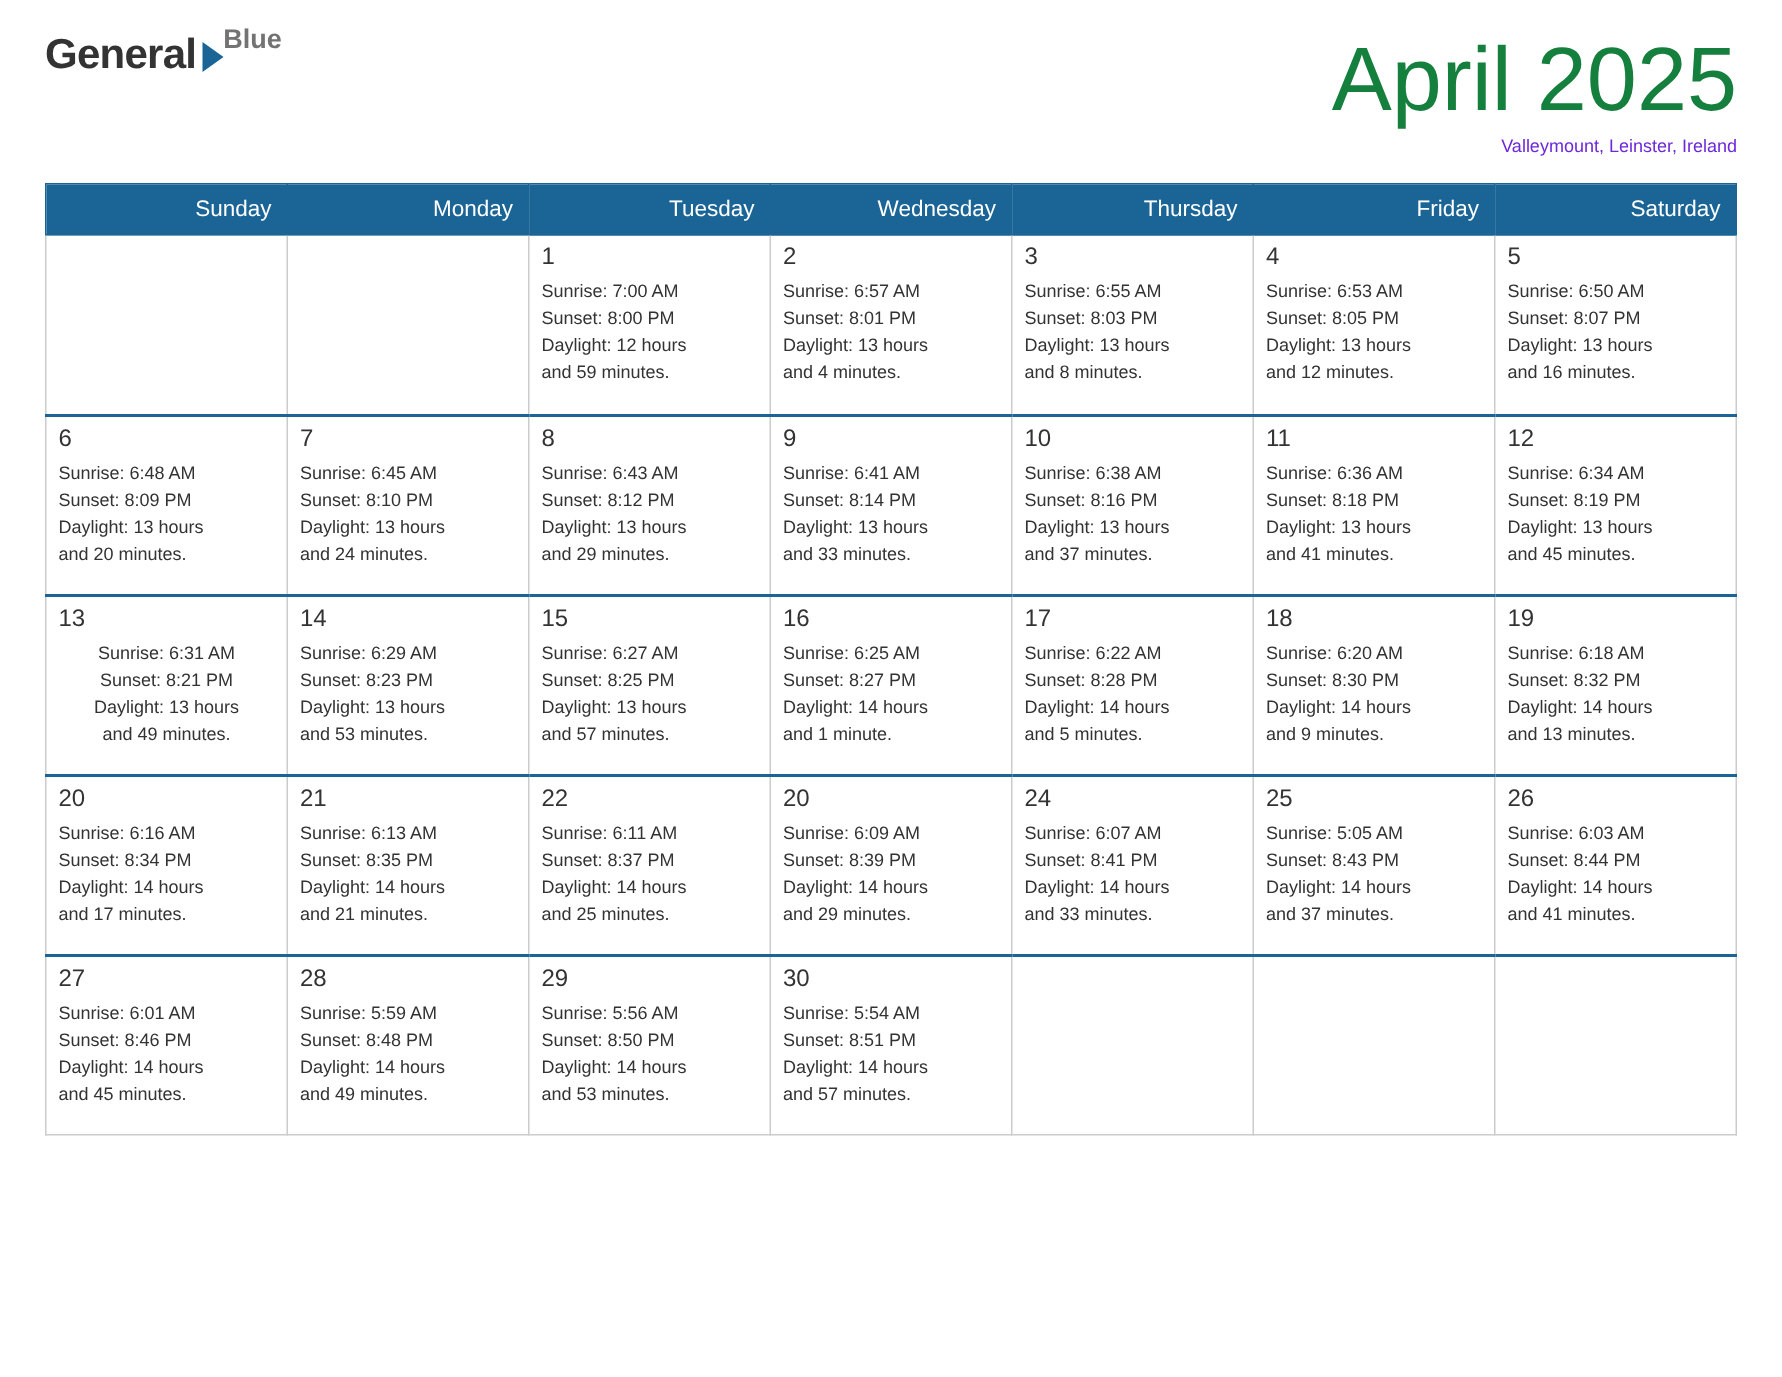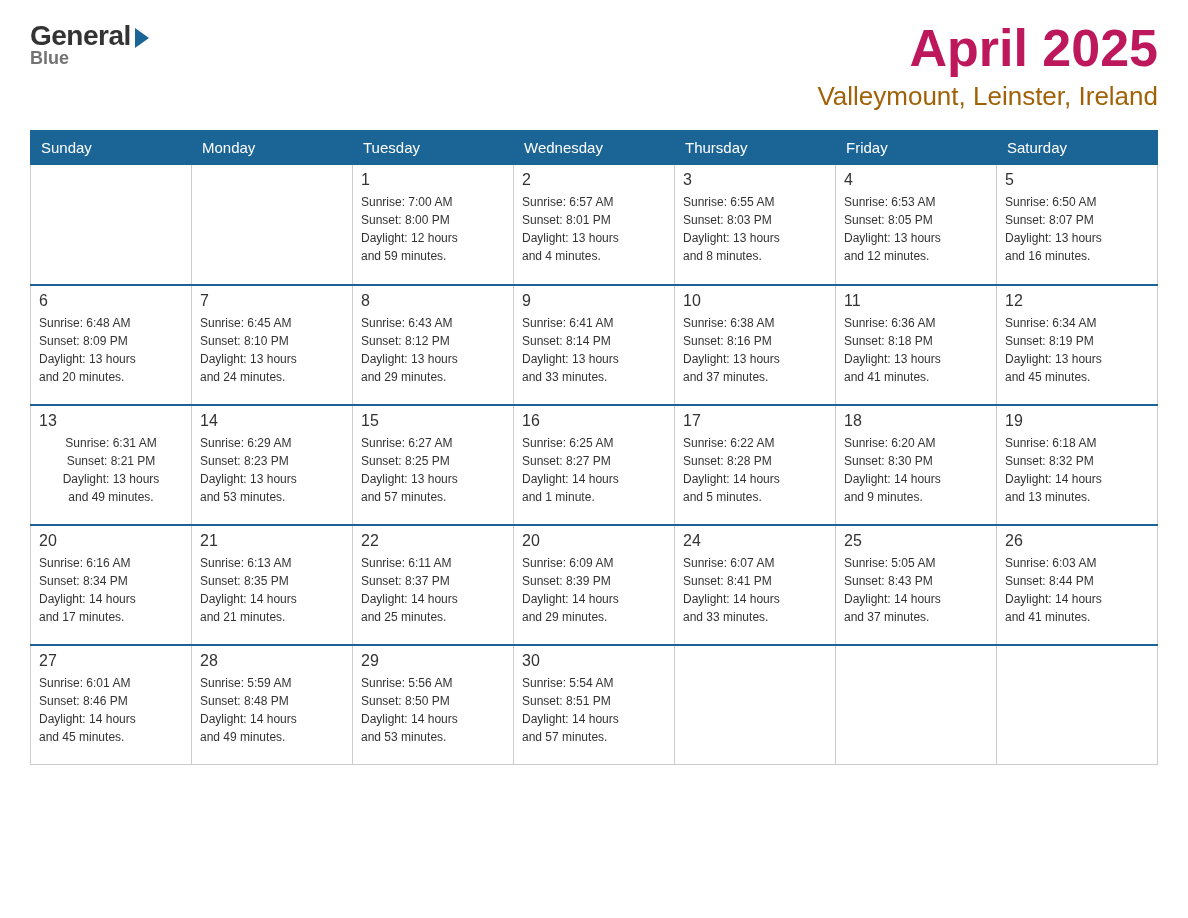--- a/index.html
+++ b/index.html
@@ -11,21 +11,21 @@
       padding: 20px 30px;
     }
     .header {
       display: flex;
       justify-content: space-between;
       align-items: flex-start;
       margin-bottom: 18px;
     }
     .logo {
       display: flex;
-      flex-direction: column;
+      flex-direction: row;
       align-items: flex-start;
     }
     .logo-top {
       display: flex;
       align-items: center;
     }
     .logo-general {
       font-size: 28px;
       font-weight: bold;
       color: #333;
@@ -43,39 +43,39 @@
     .logo-blue {
       font-size: 18px;
       font-weight: bold;
       color: #737373;
       margin-top: -4px;
     }
     .title-block {
       text-align: right;
     }
     .main-title {
-      font-size: 52px;
-      font-weight: bold;
-      color: #be185d;
+      font-size: 60px;
+      font-weight: normal;
+      color: #15803d;
       line-height: 1.1;
     }
     .subtitle {
-      font-size: 26px;
-      color: #a16207;
+      font-size: 12px;
+      color: #6d28d9;
       margin-top: 4px;
     }
     .calendar {
       width: 100%;
       border-collapse: collapse;
     }
     .calendar th {
       background-color: #1a6496;
       color: #fff;
       padding: 8px 10px;
-      text-align: left;
+      text-align: right;
       font-size: 15px;
       font-weight: normal;
       border: 1px solid #1a6496;
     }
     .calendar td {
       border: 1px solid #ccc;
       vertical-align: top;
       padding: 6px 8px;
       width: calc(100% / 7);
       min-height: 110px;

